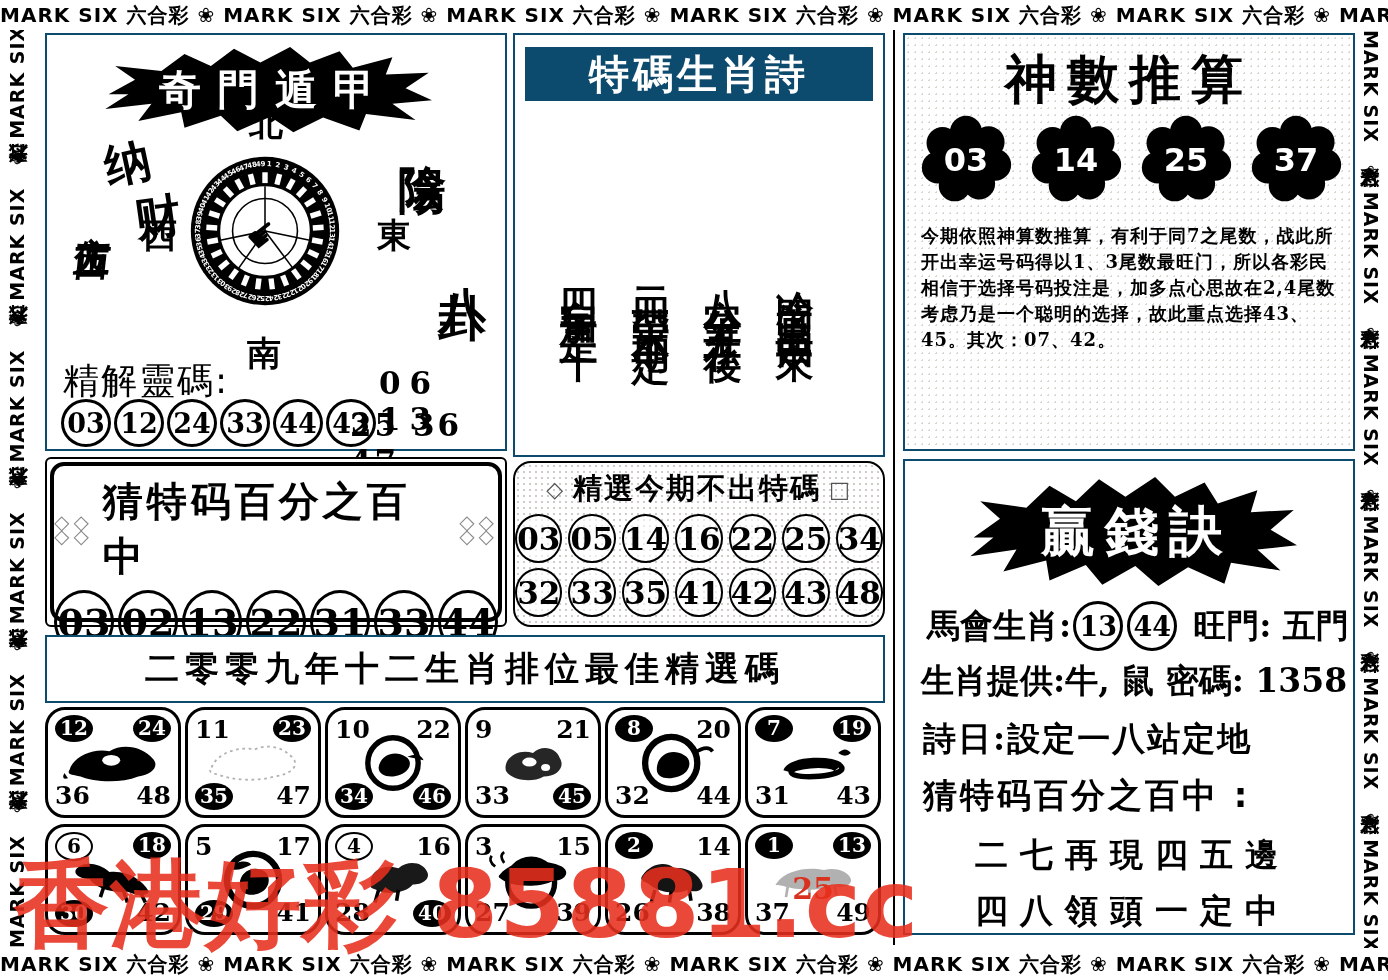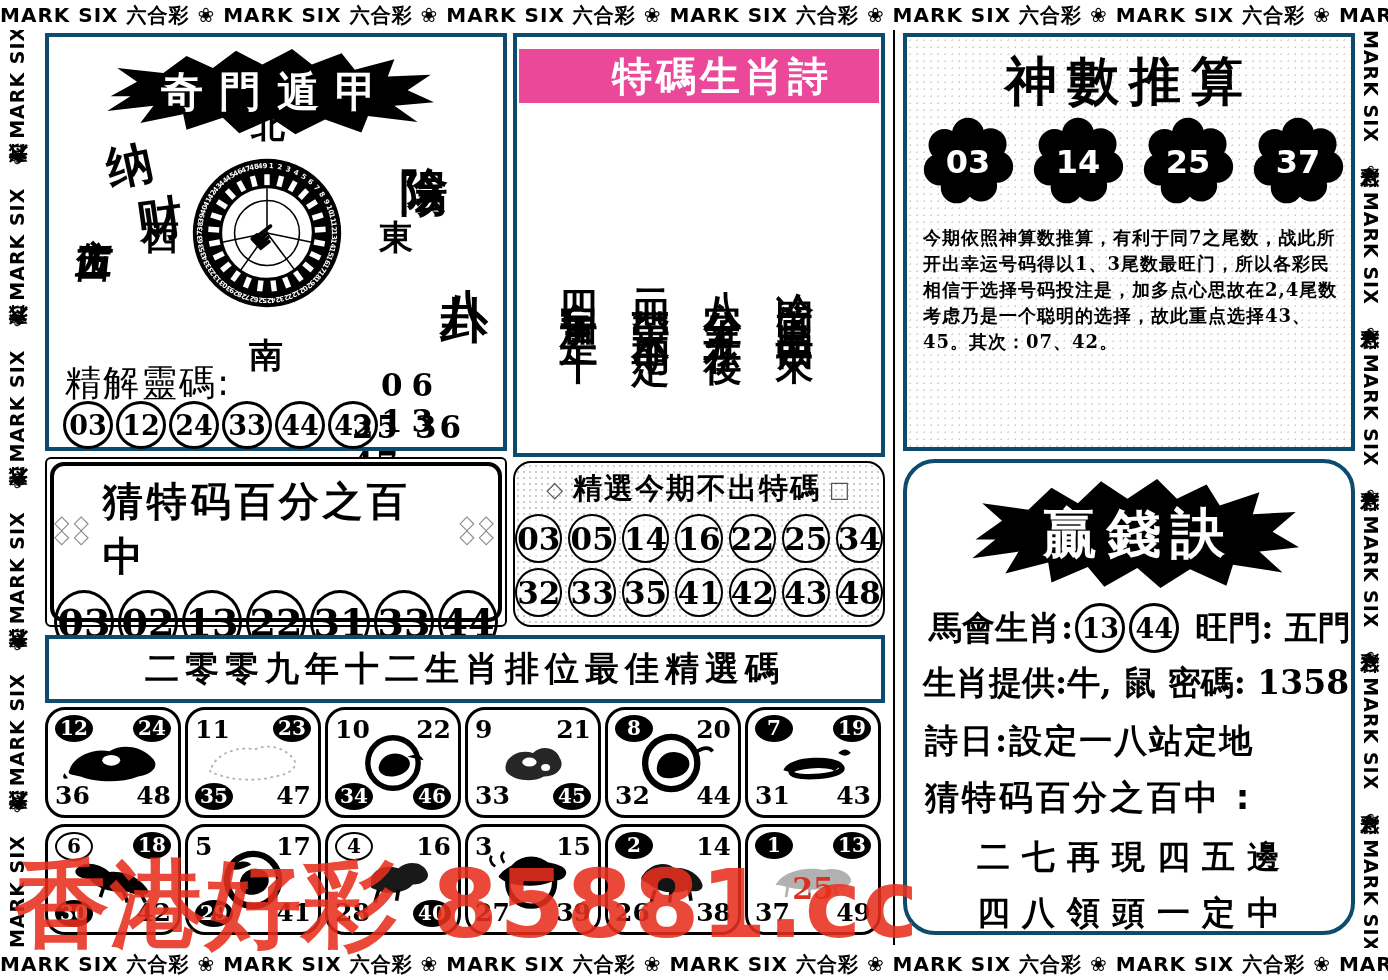--- a/index.html
+++ b/index.html
@@ -9,21 +9,21 @@
   .strip{position:absolute;font-weight:700;font-size:20px;white-space:nowrap;overflow:hidden;
          letter-spacing:1px;color:#000;background:#fff;}
   .strip-top{left:0;top:0;width:1388px;height:30px;line-height:30px;}
   .strip-bottom{left:0;top:948px;width:1388px;height:32px;line-height:32px;}
   .strip-left{left:0;top:30px;width:34px;height:918px;writing-mode:vertical-rl;
               transform:rotate(180deg);line-height:34px;font-size:19px;}
   .strip-right{left:1354px;top:30px;width:34px;height:918px;writing-mode:vertical-rl;
                line-height:34px;font-size:19px;}
   .divider-v{position:absolute;left:893px;top:30px;width:2px;height:915px;background:#000;}
   
-  .panel{position:absolute;background:#fff;border:4px solid #0c4a6e;box-sizing:border-box;}
+  .panel{position:absolute;background:#fff;border:2px solid #0c4a6e;box-sizing:border-box;}
   
   .p1{left:45px;top:33px;width:462px;height:418px;}
   .burst{position:absolute;background:#000;display:flex;align-items:center;justify-content:center;
          clip-path:polygon(2% 55%,10% 38%,4% 22%,18% 28%,25% 8%,33% 22%,40% 2%,48% 18%,57% 0%,63% 18%,72% 5%,76% 24%,88% 12%,86% 32%,99% 30%,92% 48%,100% 62%,88% 66%,95% 85%,80% 78%,78% 97%,67% 82%,58% 99%,51% 81%,41% 98%,36% 80%,25% 94%,24% 76%,11% 86%,15% 66%,1% 72%,8% 55%);}
   .burst span{color:#fff;font-family:"DejaVu Serif",serif;font-weight:700;white-space:nowrap;}
   .p1 .burst{left:55px;top:12px;width:330px;height:86px;}
   .p1 .burst span{font-size:42px;letter-spacing:16px;padding-left:16px;}
   .wheel{position:absolute;left:133px;top:111px;}
   .cdir{position:absolute;font-family:"DejaVu Serif",serif;font-weight:700;font-size:34px;}
   .nacai{position:absolute;font-family:"DejaVu Serif",serif;font-size:46px;font-weight:700;}
@@ -36,23 +36,23 @@
   .p1-circles{position:absolute;left:14px;top:364px;display:flex;gap:3px;}
   .ncirc{width:44px;height:42px;border:3px solid #000;border-radius:50%;display:flex;
          align-items:center;justify-content:center;font-family:"DejaVu Serif",serif;
          font-weight:900;font-size:27px;background:#fff;}
   .extra1{position:absolute;left:332px;top:330px;font-family:"DejaVu Serif",serif;
           font-weight:900;font-size:31px;letter-spacing:9px;}
   .extra2{position:absolute;left:303px;top:372px;font-family:"DejaVu Serif",serif;
           font-weight:900;font-size:31px;letter-spacing:3px;}
   
   .p2{left:513px;top:33px;width:372px;height:424px;}
-  .poem-title{margin:12px auto 0;width:314px;height:54px;background:#ec4899;color:#fff;
+  .poem-title{margin:12px auto 0;width:348px;height:54px;background:#0c4a6e;color:#fff;
               display:flex;align-items:center;justify-content:center;font-family:"DejaVu Serif",serif;
-              font-weight:700;font-size:40px;letter-spacing:4px;padding-left:46px;}
+              font-weight:700;font-size:40px;letter-spacing:4px;}
   .poem-body{writing-mode:vertical-rl;height:336px;margin:22px auto 0;display:block;text-align:center;
              padding-right:26px;}
   .poem-line{font-family:"DejaVu Serif",serif;font-size:38px;font-weight:600;letter-spacing:9px;
              margin:0 21px;}
   
   .p3{left:903px;top:33px;width:452px;height:418px;
       background-image:radial-gradient(#d9d6d0 1px,transparent 1px);background-size:7px 7px;}
   .p3-title{text-align:center;margin-top:10px;font-family:"DejaVu Serif",serif;font-weight:900;
             font-size:52px;letter-spacing:10px;}
   .flower-row{position:absolute;left:0;top:78px;width:452px;display:flex;justify-content:center;gap:16px;}
@@ -74,21 +74,21 @@
   .p5{left:513px;top:461px;width:372px;height:166px;border:2px solid #000;border-radius:18px;
       background-image:radial-gradient(#cfccc6 1px,transparent 1px);background-size:6px 6px;}
   .p5-title{display:flex;align-items:center;justify-content:center;gap:8px;margin-top:6px;
             font-family:"DejaVu Serif",serif;font-size:29px;font-weight:700;letter-spacing:2px;}
   .sq{font-size:22px;color:#555;}
   .p5-row{display:flex;justify-content:center;gap:6px;margin-top:5px;}
   .midcirc{width:45px;height:45px;border:2px solid #000;border-radius:50%;display:flex;
            align-items:center;justify-content:center;font-family:"DejaVu Serif",serif;
            font-weight:900;font-size:31px;background:rgba(255,255,255,.6);}
   
-  .p6{left:903px;top:459px;width:452px;height:476px;border-radius:32px;}
+  .p6{left:903px;top:459px;width:452px;height:476px;}
   .p6 .burst{left:62px;top:16px;width:330px;height:110px;}
   .p6 .burst span{font-size:54px;letter-spacing:10px;padding-left:10px;}
   .tip-line{position:absolute;left:0;width:452px;display:flex;align-items:center;
             font-family:"DejaVu Serif",serif;font-size:33px;font-weight:700;white-space:nowrap;}
   .tipcirc{width:44px;height:44px;border:3px solid #000;border-radius:50%;display:inline-flex;
            align-items:center;justify-content:center;font-size:27px;font-weight:900;margin:0 2px;}
   .tl1{top:140px;padding-left:22px;}
   .tl2{top:198px;padding-left:16px;}
   .tl3{top:256px;padding-left:18px;letter-spacing:2px;}
   .tl4{top:312px;padding-left:18px;font-family:"DejaVu Sans",sans-serif;font-weight:900;font-size:34px;letter-spacing:3px;}

